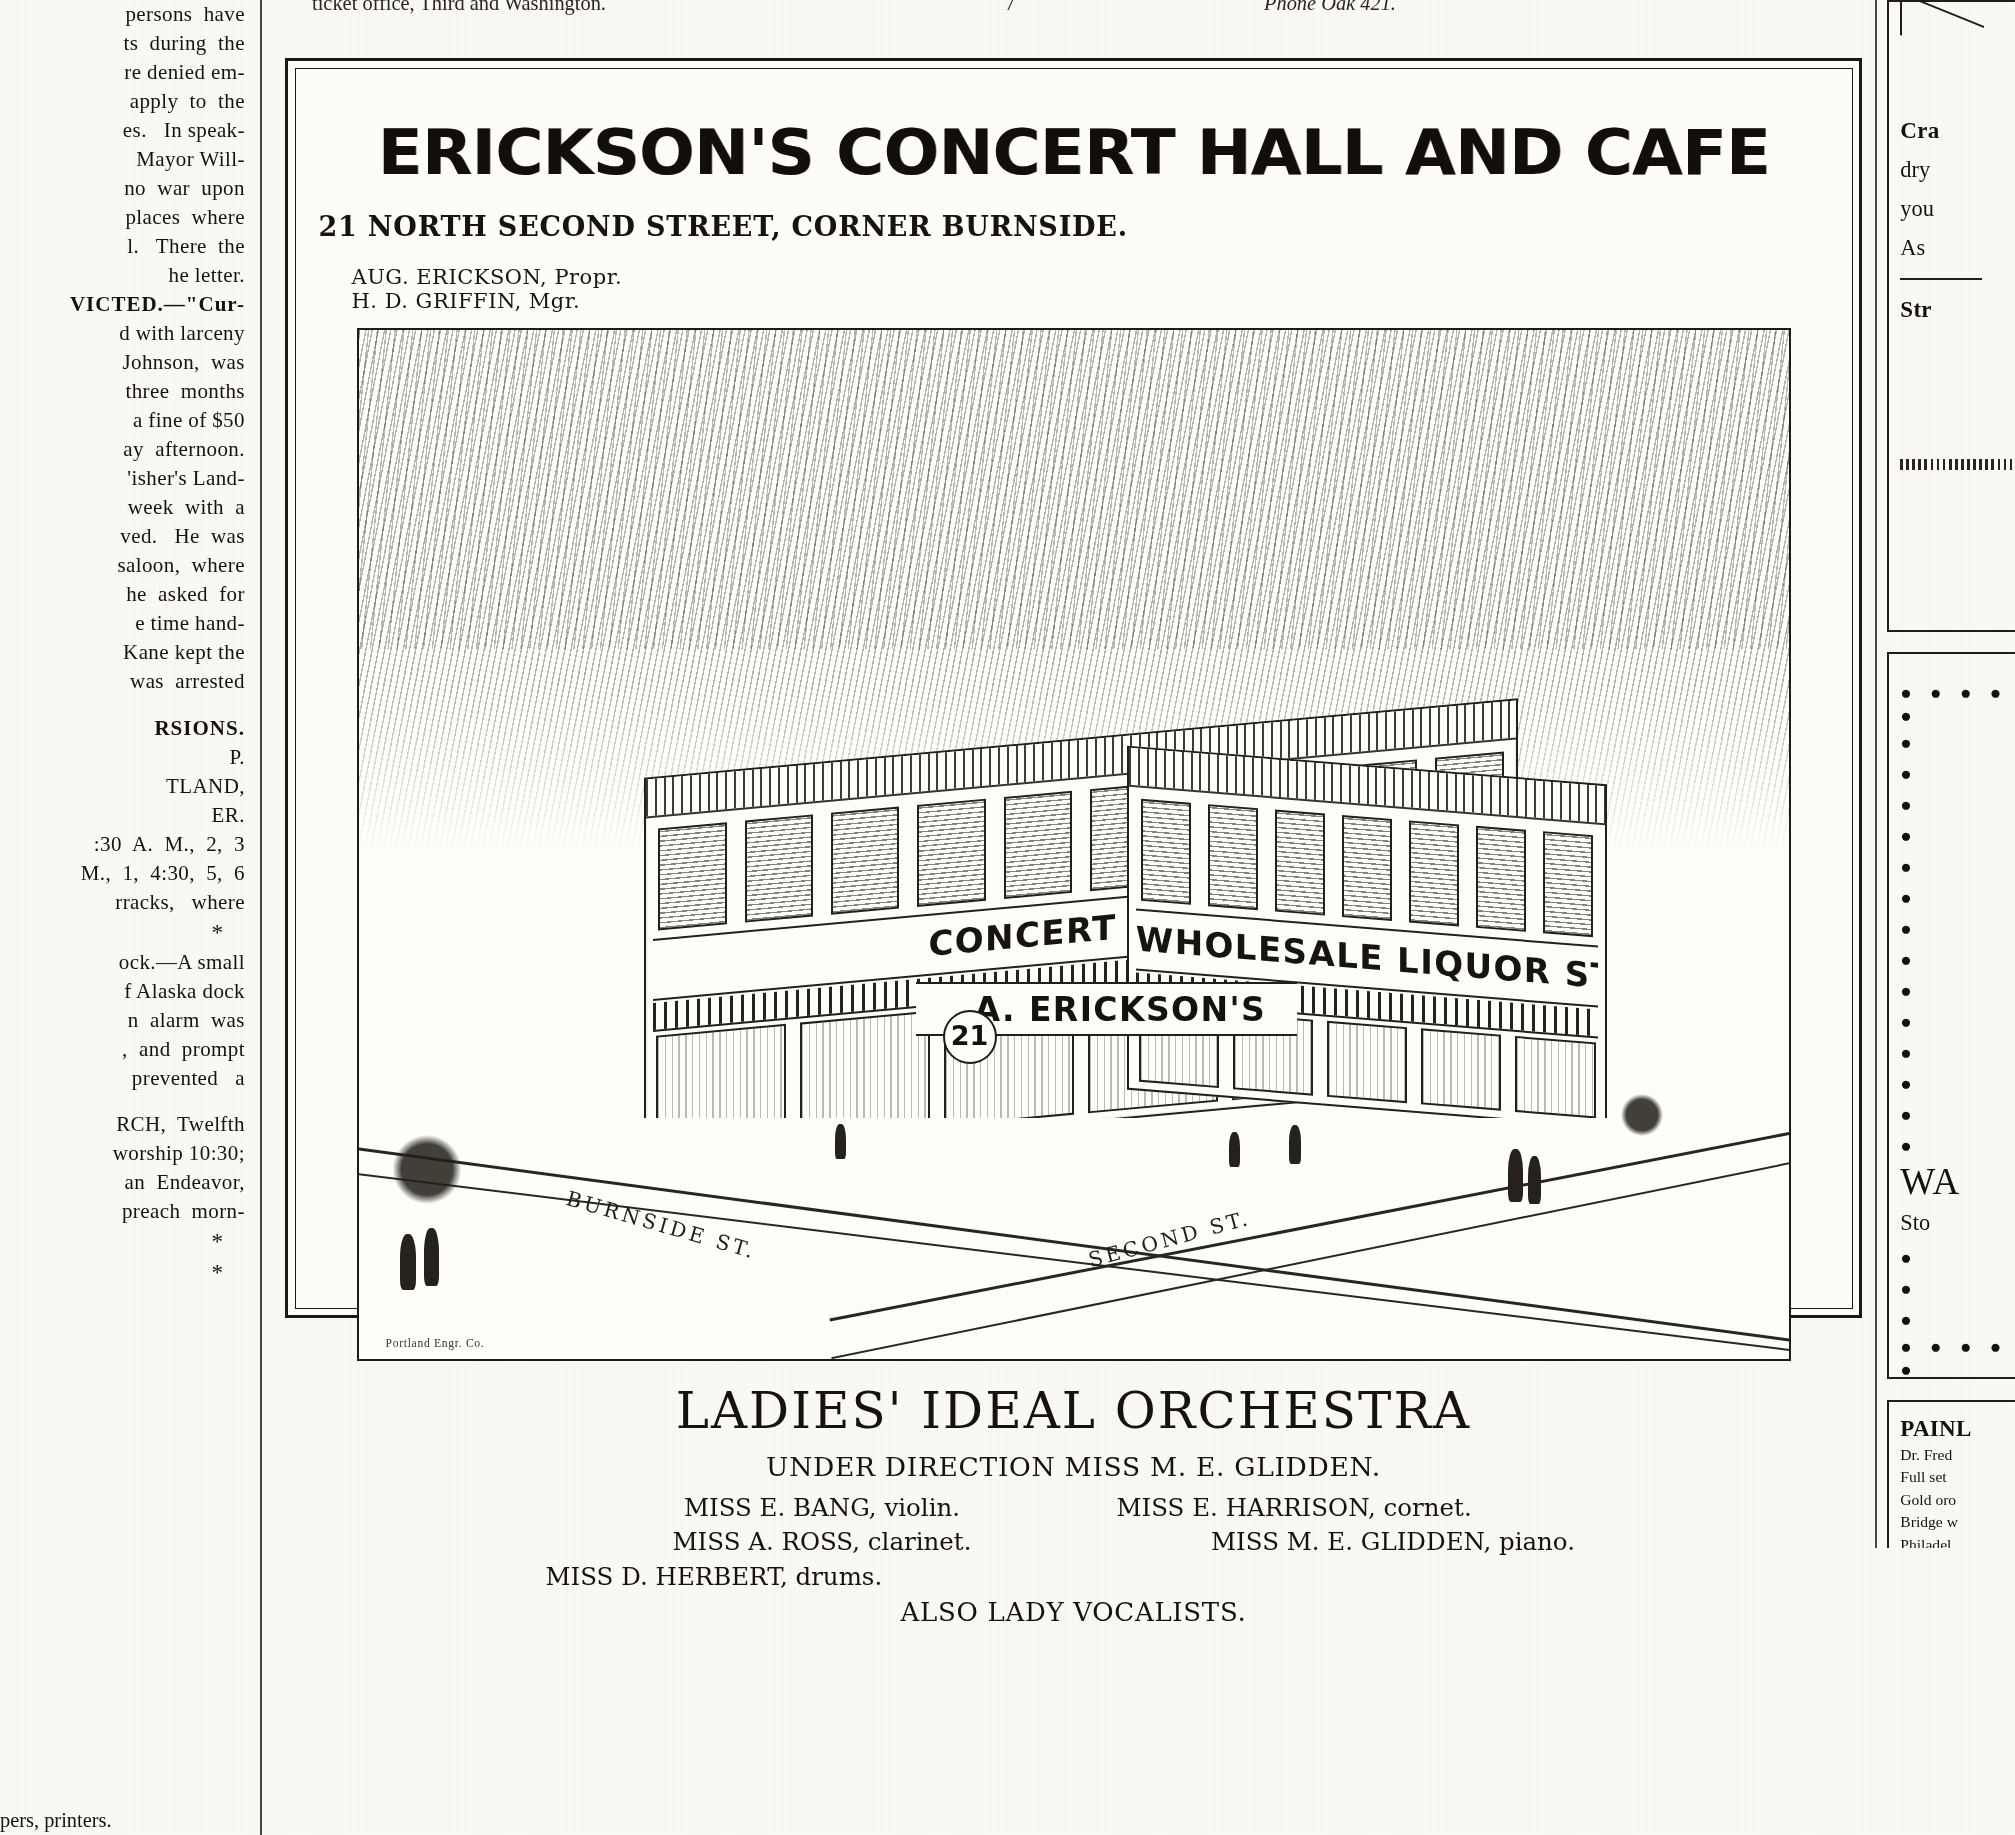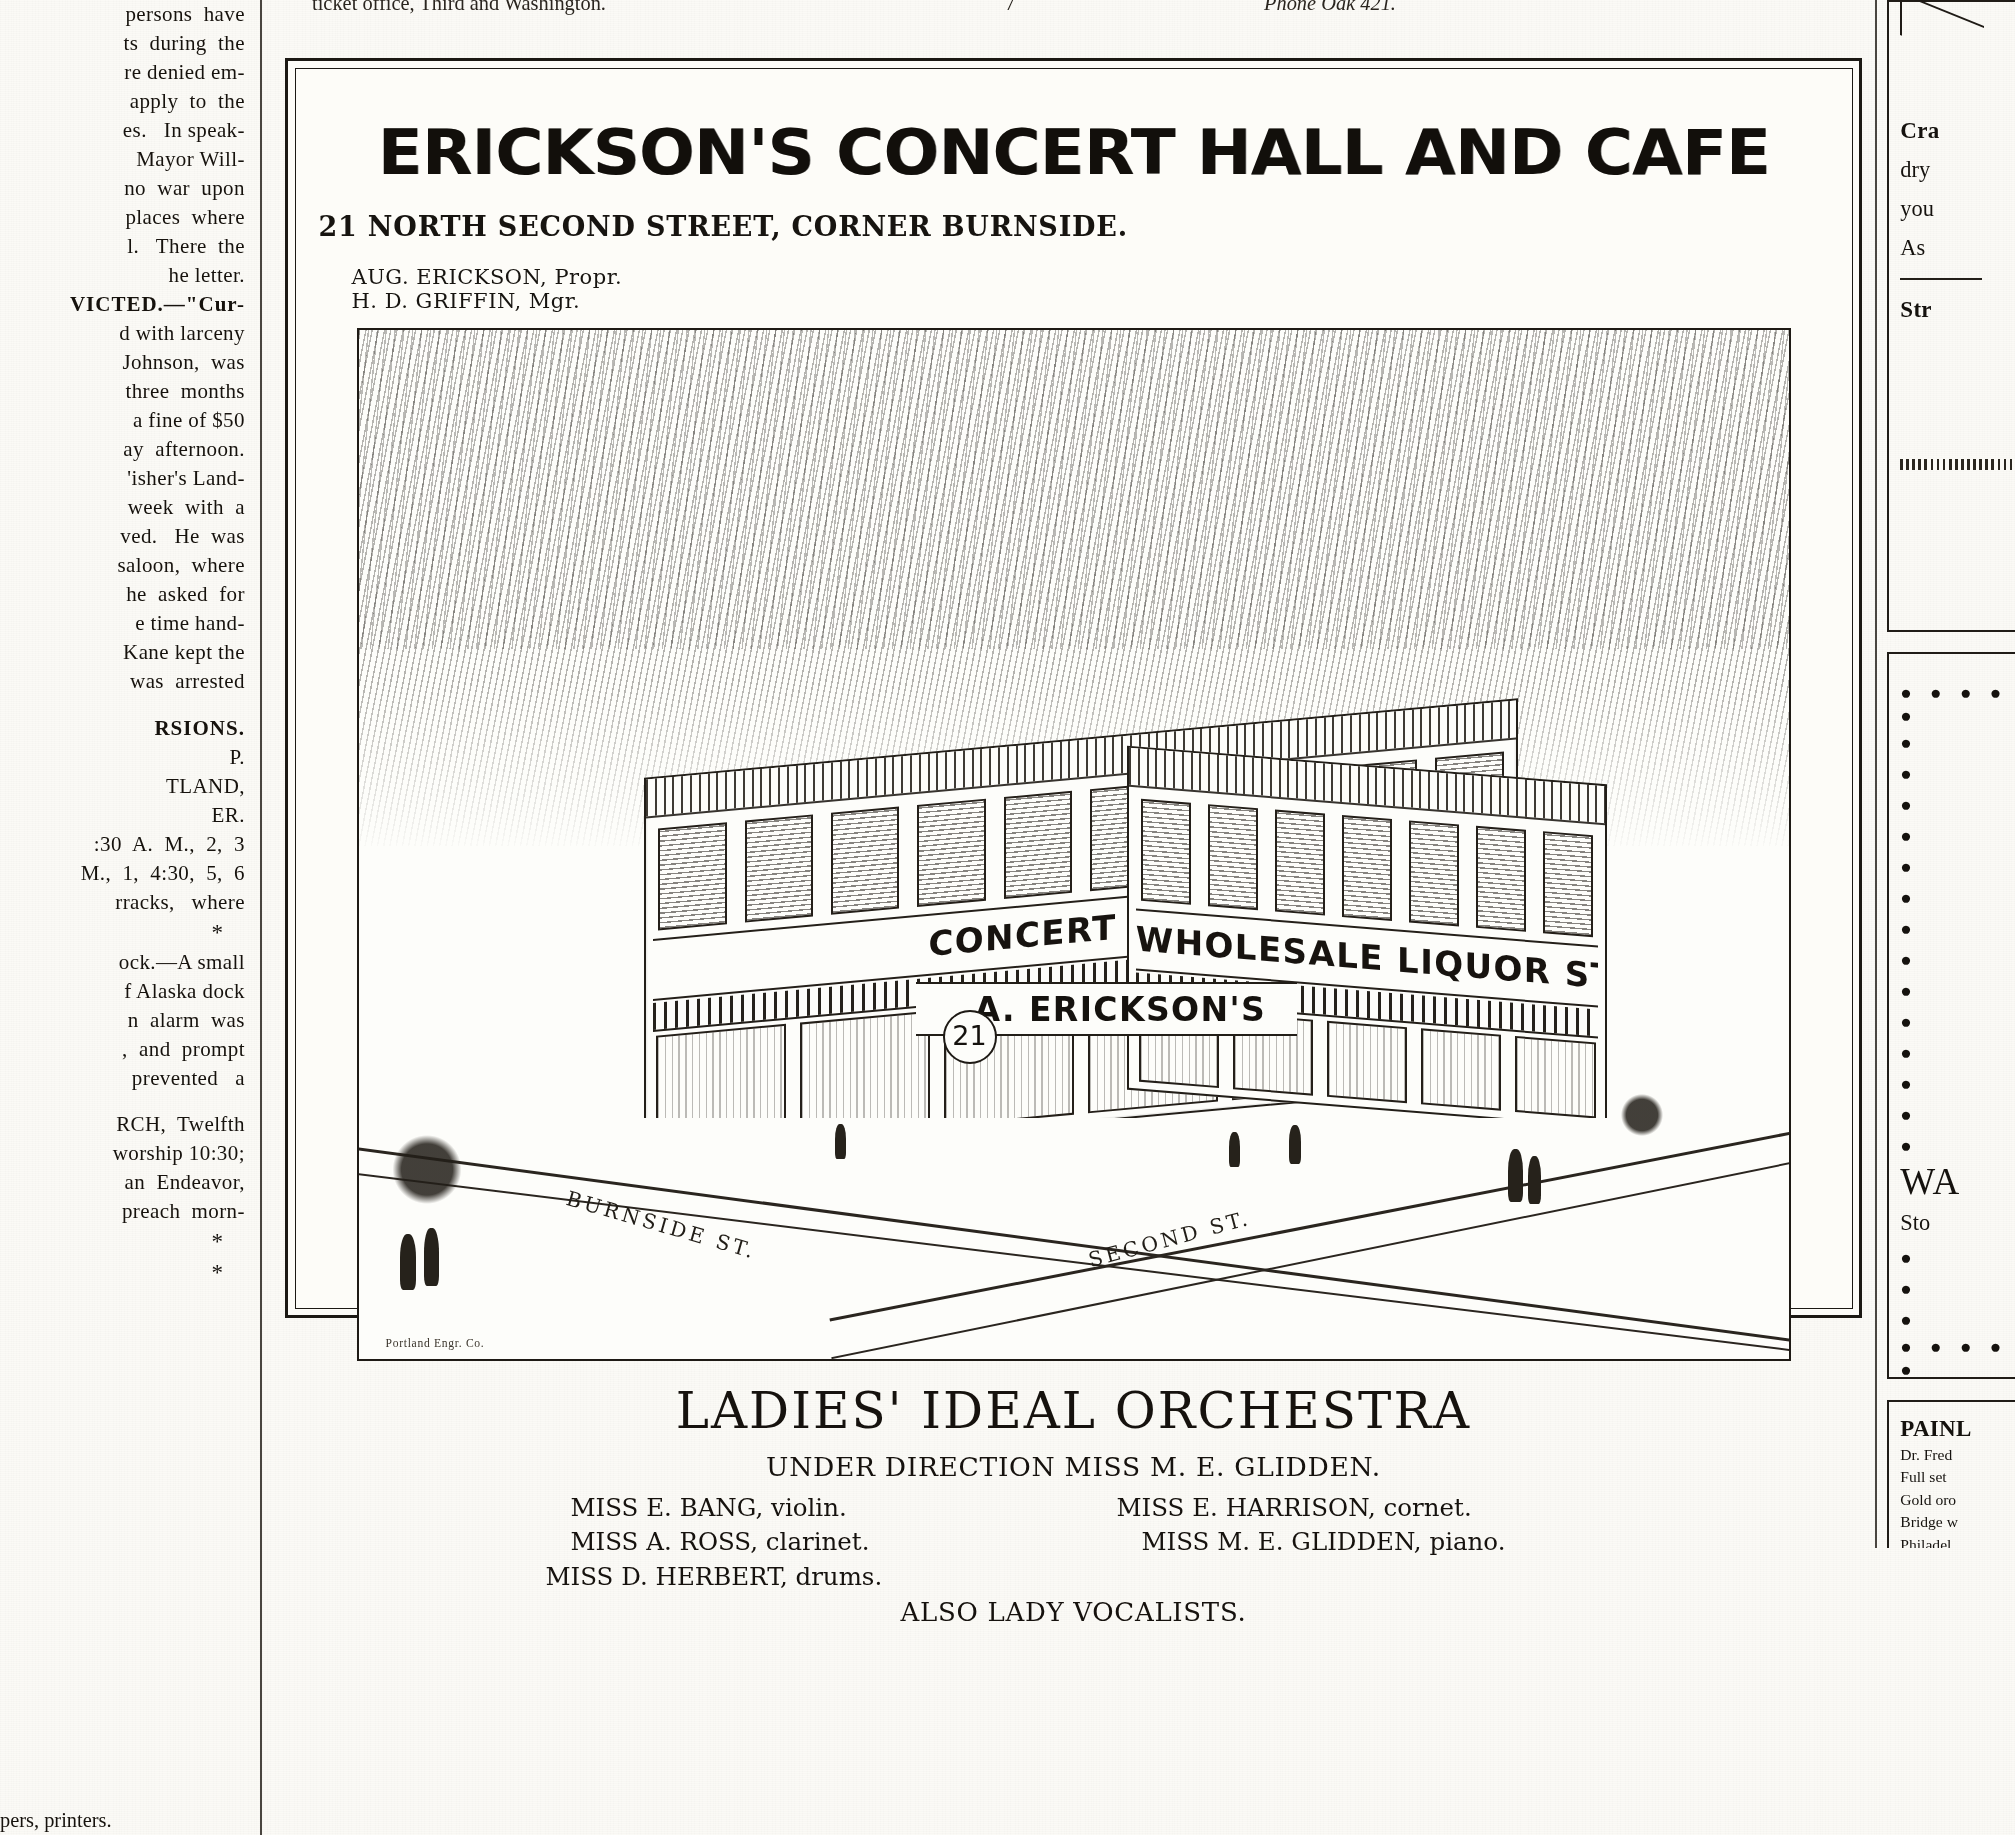--- a/index.html
+++ b/index.html
@@ -329,21 +329,21 @@
   .corner-badge {
     position: absolute;
     left: 584px;
     top: 680px;
     width: 50px;
     height: 50px;
     border: 2.7px solid #1e1a15;
     border-radius: 50%;
     background: #fdfdfa;
     font-family: "DejaVu Sans", sans-serif;
-    font-weight: normal;
+    font-weight: bold;
     font-size: 27px;
     line-height: 48px;
     text-align: center;
     z-index: 6;
   }
   .street {
     position: absolute;
     left: 0; right: 0;
     top: 788px;
     bottom: 0;
@@ -449,21 +449,21 @@
     margin: 9.5px auto 0 auto;
     width: 1142px;
     display: grid;
     grid-template-columns: 1fr 1fr;
     row-gap: 1.4px;
     font-family: "DejaVu Serif", serif;
     font-size: 24.5px;
     line-height: 33px;
     color: #16120e;
   }
-  .orch-grid .l { text-align: left; padding-left: 68px; }
+  .orch-grid .l { text-align: center; padding-left: 68px; }
   .orch-grid .r { text-align: left; padding-left: 43px; }
   .orch-footer {
     font-family: "DejaVu Serif", serif;
     font-size: 26px;
     letter-spacing: 0.7px;
     margin-top: 4.1px;
     color: #16120e;
   }
 
   

